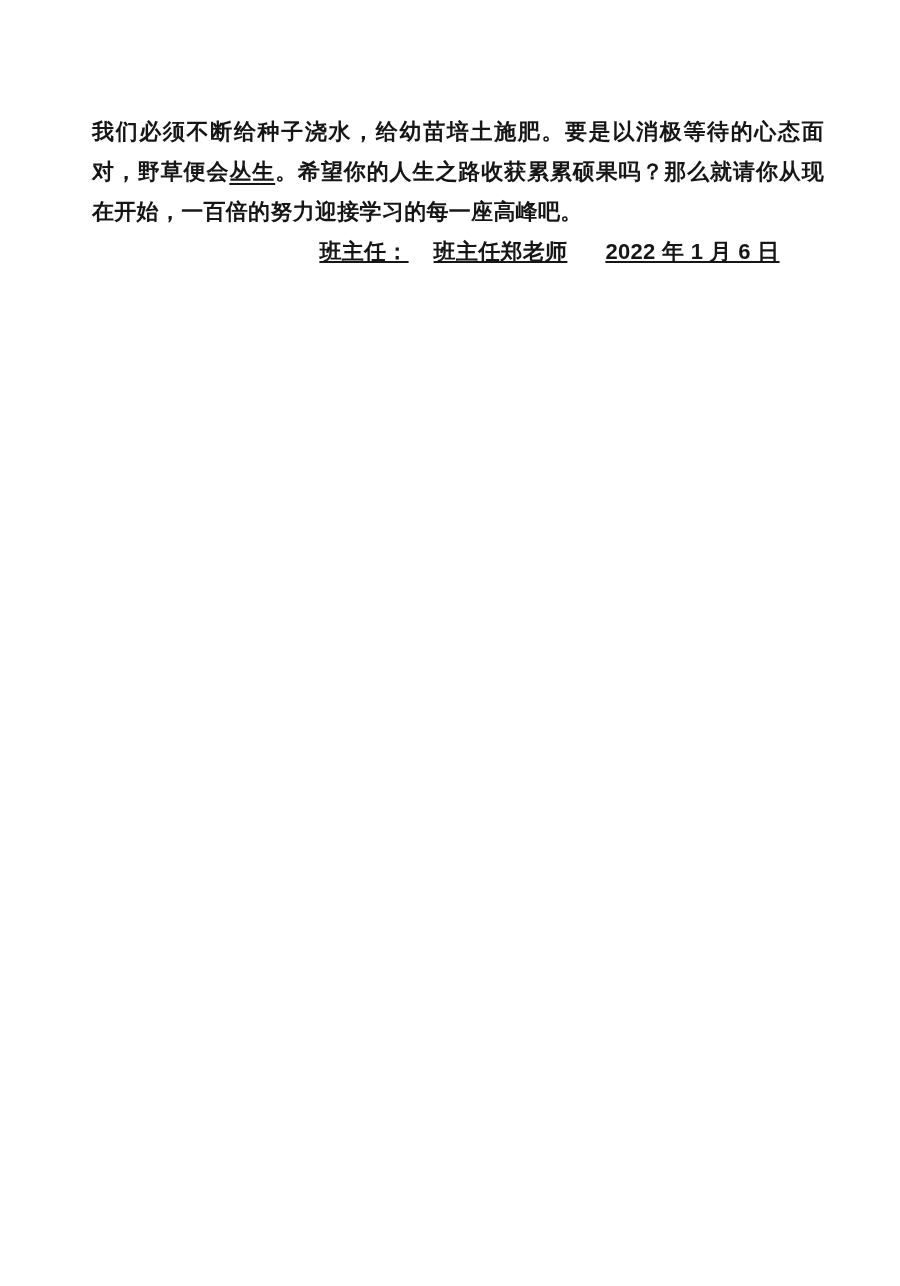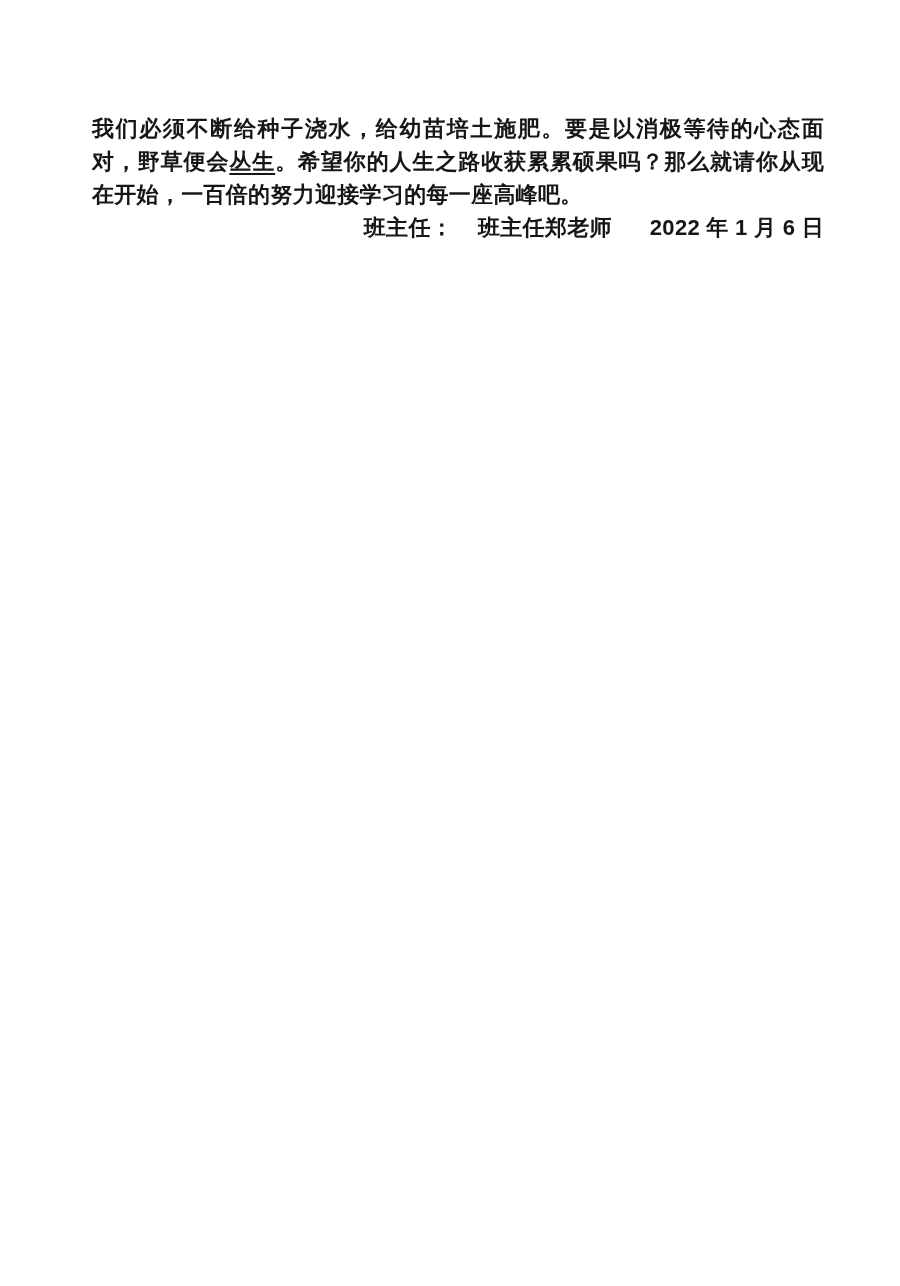--- a/index.html
+++ b/index.html
@@ -16,41 +16,42 @@
     font-family: "Liberation Sans", "DejaVu Sans", sans-serif;
     font-weight: 700;
     color: #161616;
   }
   .content {
     position: absolute;
     left: 92px;
     top: 112px;
     width: 732px;
     font-size: 22px;
-    line-height: 33px;
+    line-height: 40px;
     text-align: justify;
     letter-spacing: 0.3px;
   }
   .para {
     margin: 0;
   }
   .para-suggestions {
     margin-top: 52px;
     text-indent: 41px;
   }
   .underline {
     text-decoration: underline;
     text-underline-offset: 4px;
     text-decoration-thickness: 2px;
   }
   .signature {
     margin: 0;
     padding-left: 183px;
-    text-align: right;
+    text-align: center;
     white-space: nowrap;
+    text-decoration: underline;
   }
   .sig-name {
     margin-left: 25px;
   }
   .sig-date {
     margin-left: 38px;
   }
 </style>
 </head>
 <body>

